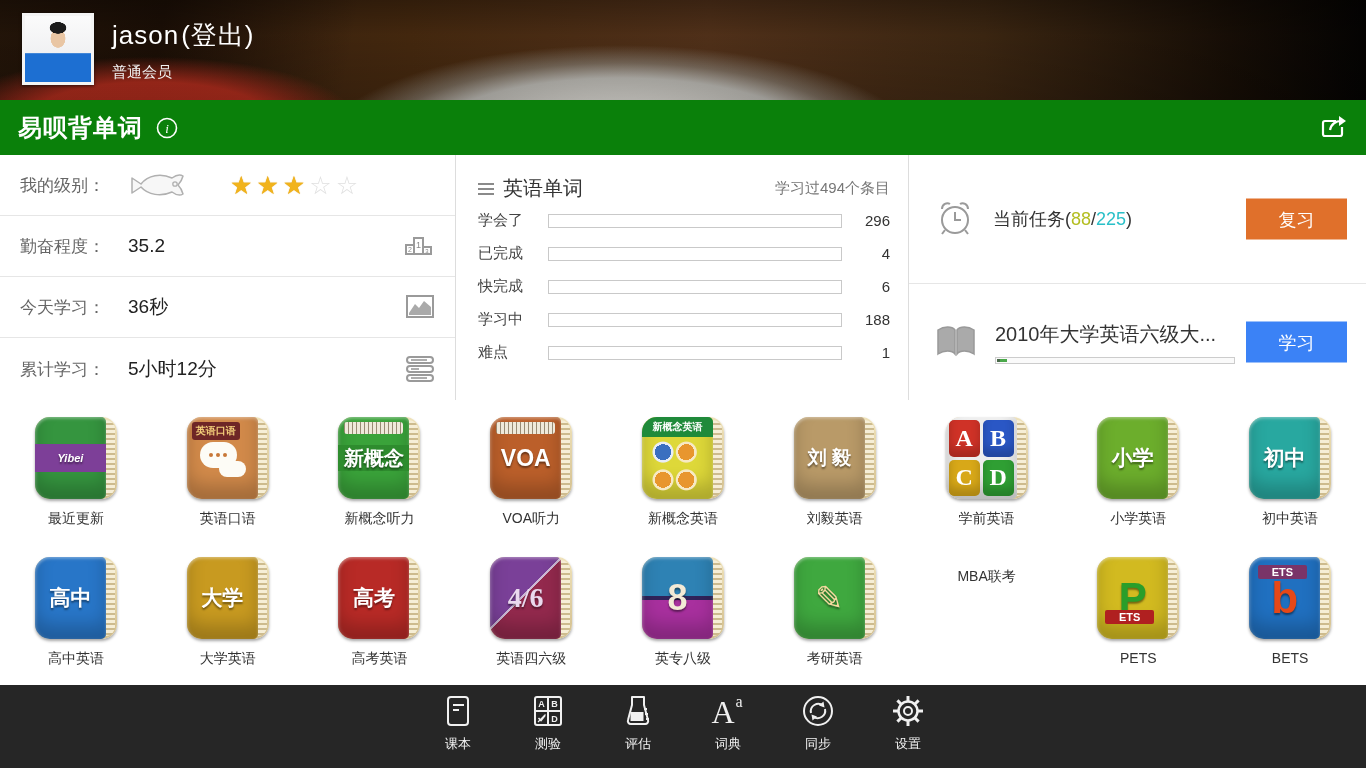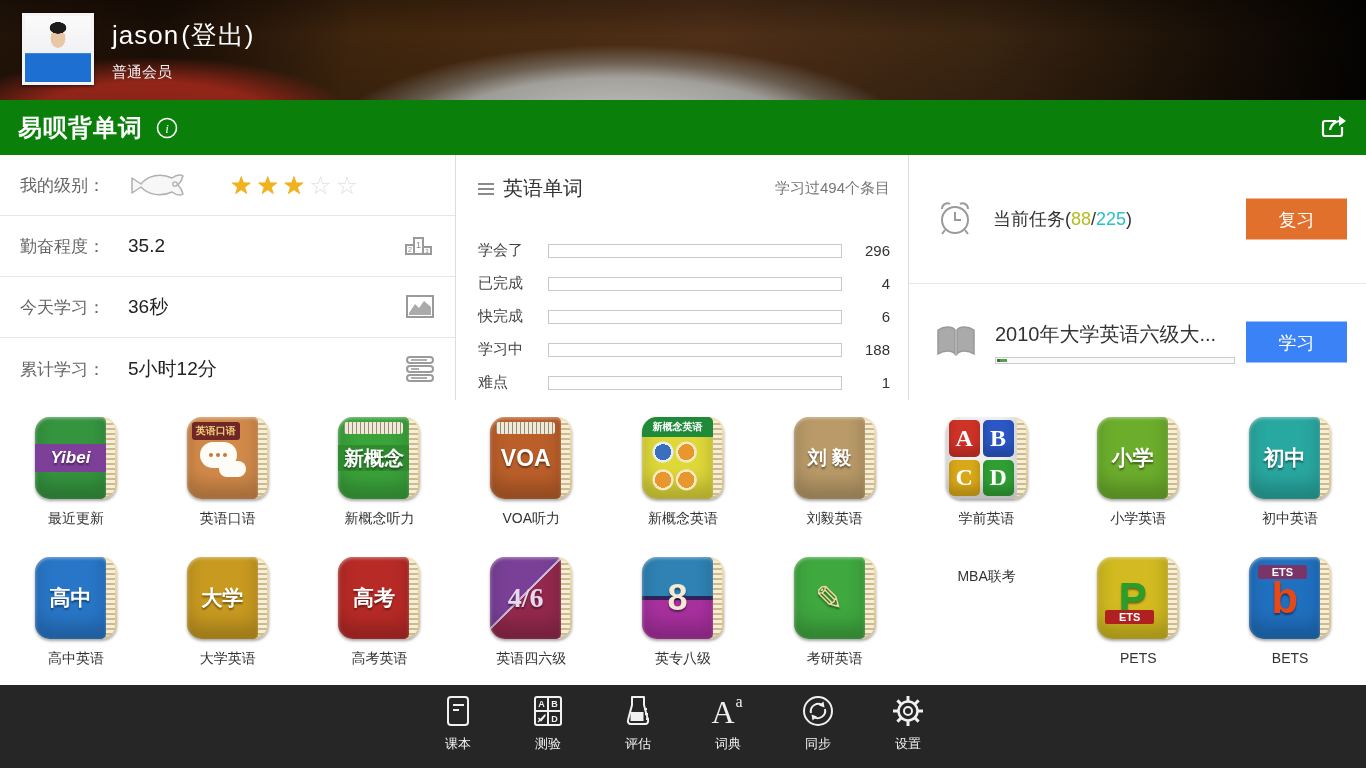--- a/index.html
+++ b/index.html
@@ -55,21 +55,21 @@
   .fish-wrap{ display:flex; }
 
   
   .word-stats{ padding:20px 18px 0 22px; }
   .ws-header{ display:flex; align-items:center; }
   .menu-icon{ width:16px; height:12px; margin-right:9px;
     background:repeating-linear-gradient(180deg,#8a8a8a 0 2px, rgba(0,0,0,0) 2px 5px); }
   .ws-title{ font-size:20px; color:#333; }
   .ws-summary{ margin-left:auto; font-size:15px; color:#777; }
   .bar-row{ display:flex; align-items:center; height:33px; margin-top:0; }
-  .bar-rows{ margin-top:32px; }
+  .bar-rows{ margin-top:2px; }
   .bar-label{ width:70px; font-size:15px; color:#444; }
   .bar-track{ flex:1; height:14px; border:1px solid #c9c9c9; background:#fff; padding:2px; }
   .bar-fill{ height:8px; min-width:3px; }
   .bar-val{ width:48px; text-align:right; font-size:15px; color:#333; }
 
   
   .task-row{ position:relative; display:flex; align-items:center; padding-left:24px; }
   .task-current{ height:128px; }
   .task-book{ height:117px; border-top:1px solid #e6e6e6; }
   .task-icon{ display:flex; margin-right:16px; }
@@ -297,21 +297,21 @@
       <button class="task-btn" id="study-btn" style="background: #3b82f6;">学习</button>
     </div>
   </div>
 </div>
 
 <div class="app-grid" id="app-grid">
   <div class="app-item">
     <div class="app-icon kind-band" style="--face: #35953f; --band: #7d3f98;">
       <div class="icon-face">
 
-        <div class="icon-text" style="font-size: 17px; font-style: italic;">Yibei</div>
+        <div class="icon-text" style="font-size: 11px; font-style: italic;">Yibei</div>
 
       </div>
     </div>
     <div class="app-label">最近更新</div>
   </div>
 
   <div class="app-item">
     <div class="app-icon kind-bubble" style="--face: #d28a4a;">
       <div class="icon-face">
 

